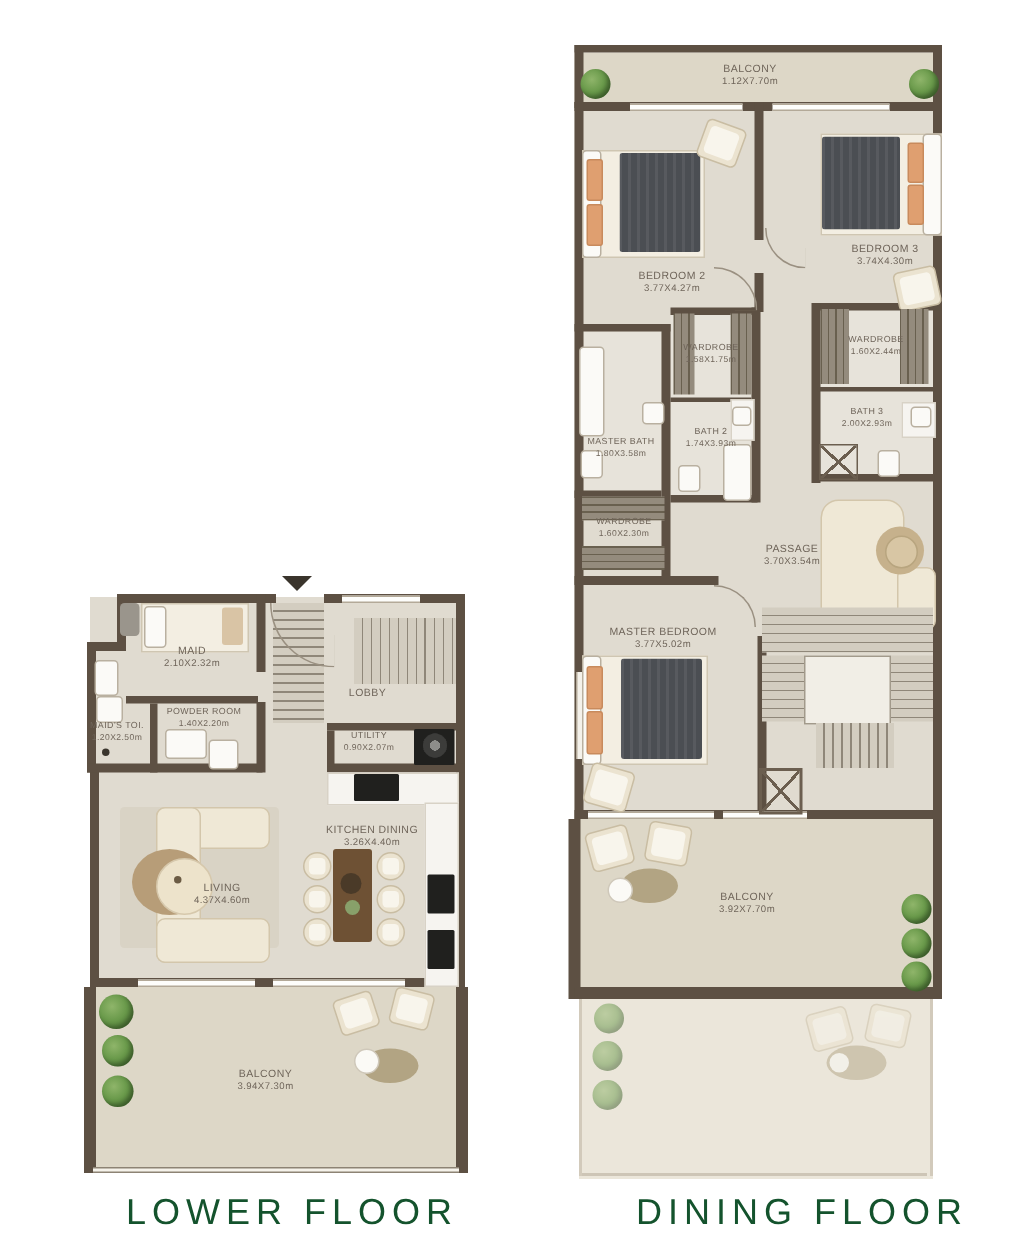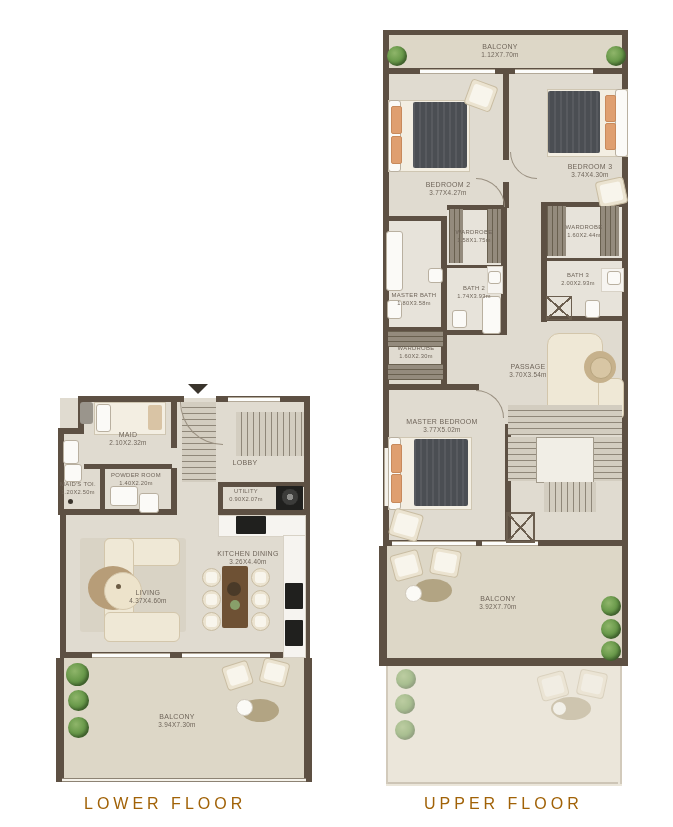--- a/index.html
+++ b/index.html
@@ -33,21 +33,21 @@
   .arcA{border-top:none;border-right:none;border-radius:0 0 0 100%;}
   .arcB{border-bottom:none;border-left:none;border-radius:0 100% 0 0;}
   .xbox{position:absolute;border:2px solid #6b5e4f;background:
     linear-gradient(to top right,transparent calc(50% - 1px),#6b5e4f calc(50% - 1px) calc(50% + 1px),transparent calc(50% + 1px)),
     linear-gradient(to top left,transparent calc(50% - 1px),#6b5e4f calc(50% - 1px) calc(50% + 1px),transparent calc(50% + 1px));}
   .arrow-down{position:absolute;width:0;height:0;border-left:10px solid transparent;border-right:10px solid transparent;border-top:10px solid #3a342c;}
   .lbl{position:absolute;color:#6f655a;font-size:7px;line-height:1.35;text-align:center;letter-spacing:.3px;z-index:6;}
   .lbl .dim{font-size:6.4px;}
   .lbl.sm{font-size:5.9px;}
   .lbl.sm .dim{font-size:5.7px;}
-  .title{position:absolute;color:#a16207;font-size:16px;letter-spacing:4px;white-space:nowrap;z-index:7;}
+  .title{position:absolute;color:#14532d;font-size:24px;letter-spacing:4px;white-space:nowrap;z-index:7;}
   .ghostwrap{position:absolute;background:#ebe6da;}
   .fade{opacity:.5;}
 </style>
 </head>
 <body>
 
 <div class="canvas">
 
   <div>
 
@@ -332,14 +332,14 @@
       <div>MASTER BEDROOM</div>
       <div class="dim">3.77X5.02m</div>
     </div>
     <div class="lbl" style="left:458px;top:594px;width:80px;">
       <div>BALCONY</div>
       <div class="dim">3.92X7.70m</div>
     </div>
   </div>
 
   <div class="title" style="left:84px;top:795px;">LOWER FLOOR</div>
-  <div class="title" style="left:424px;top:795px;">UPPER FLOOR</div>
+  <div class="title" style="left:424px;top:795px;">DINING FLOOR</div>
 </div>
 
 </body></html>

